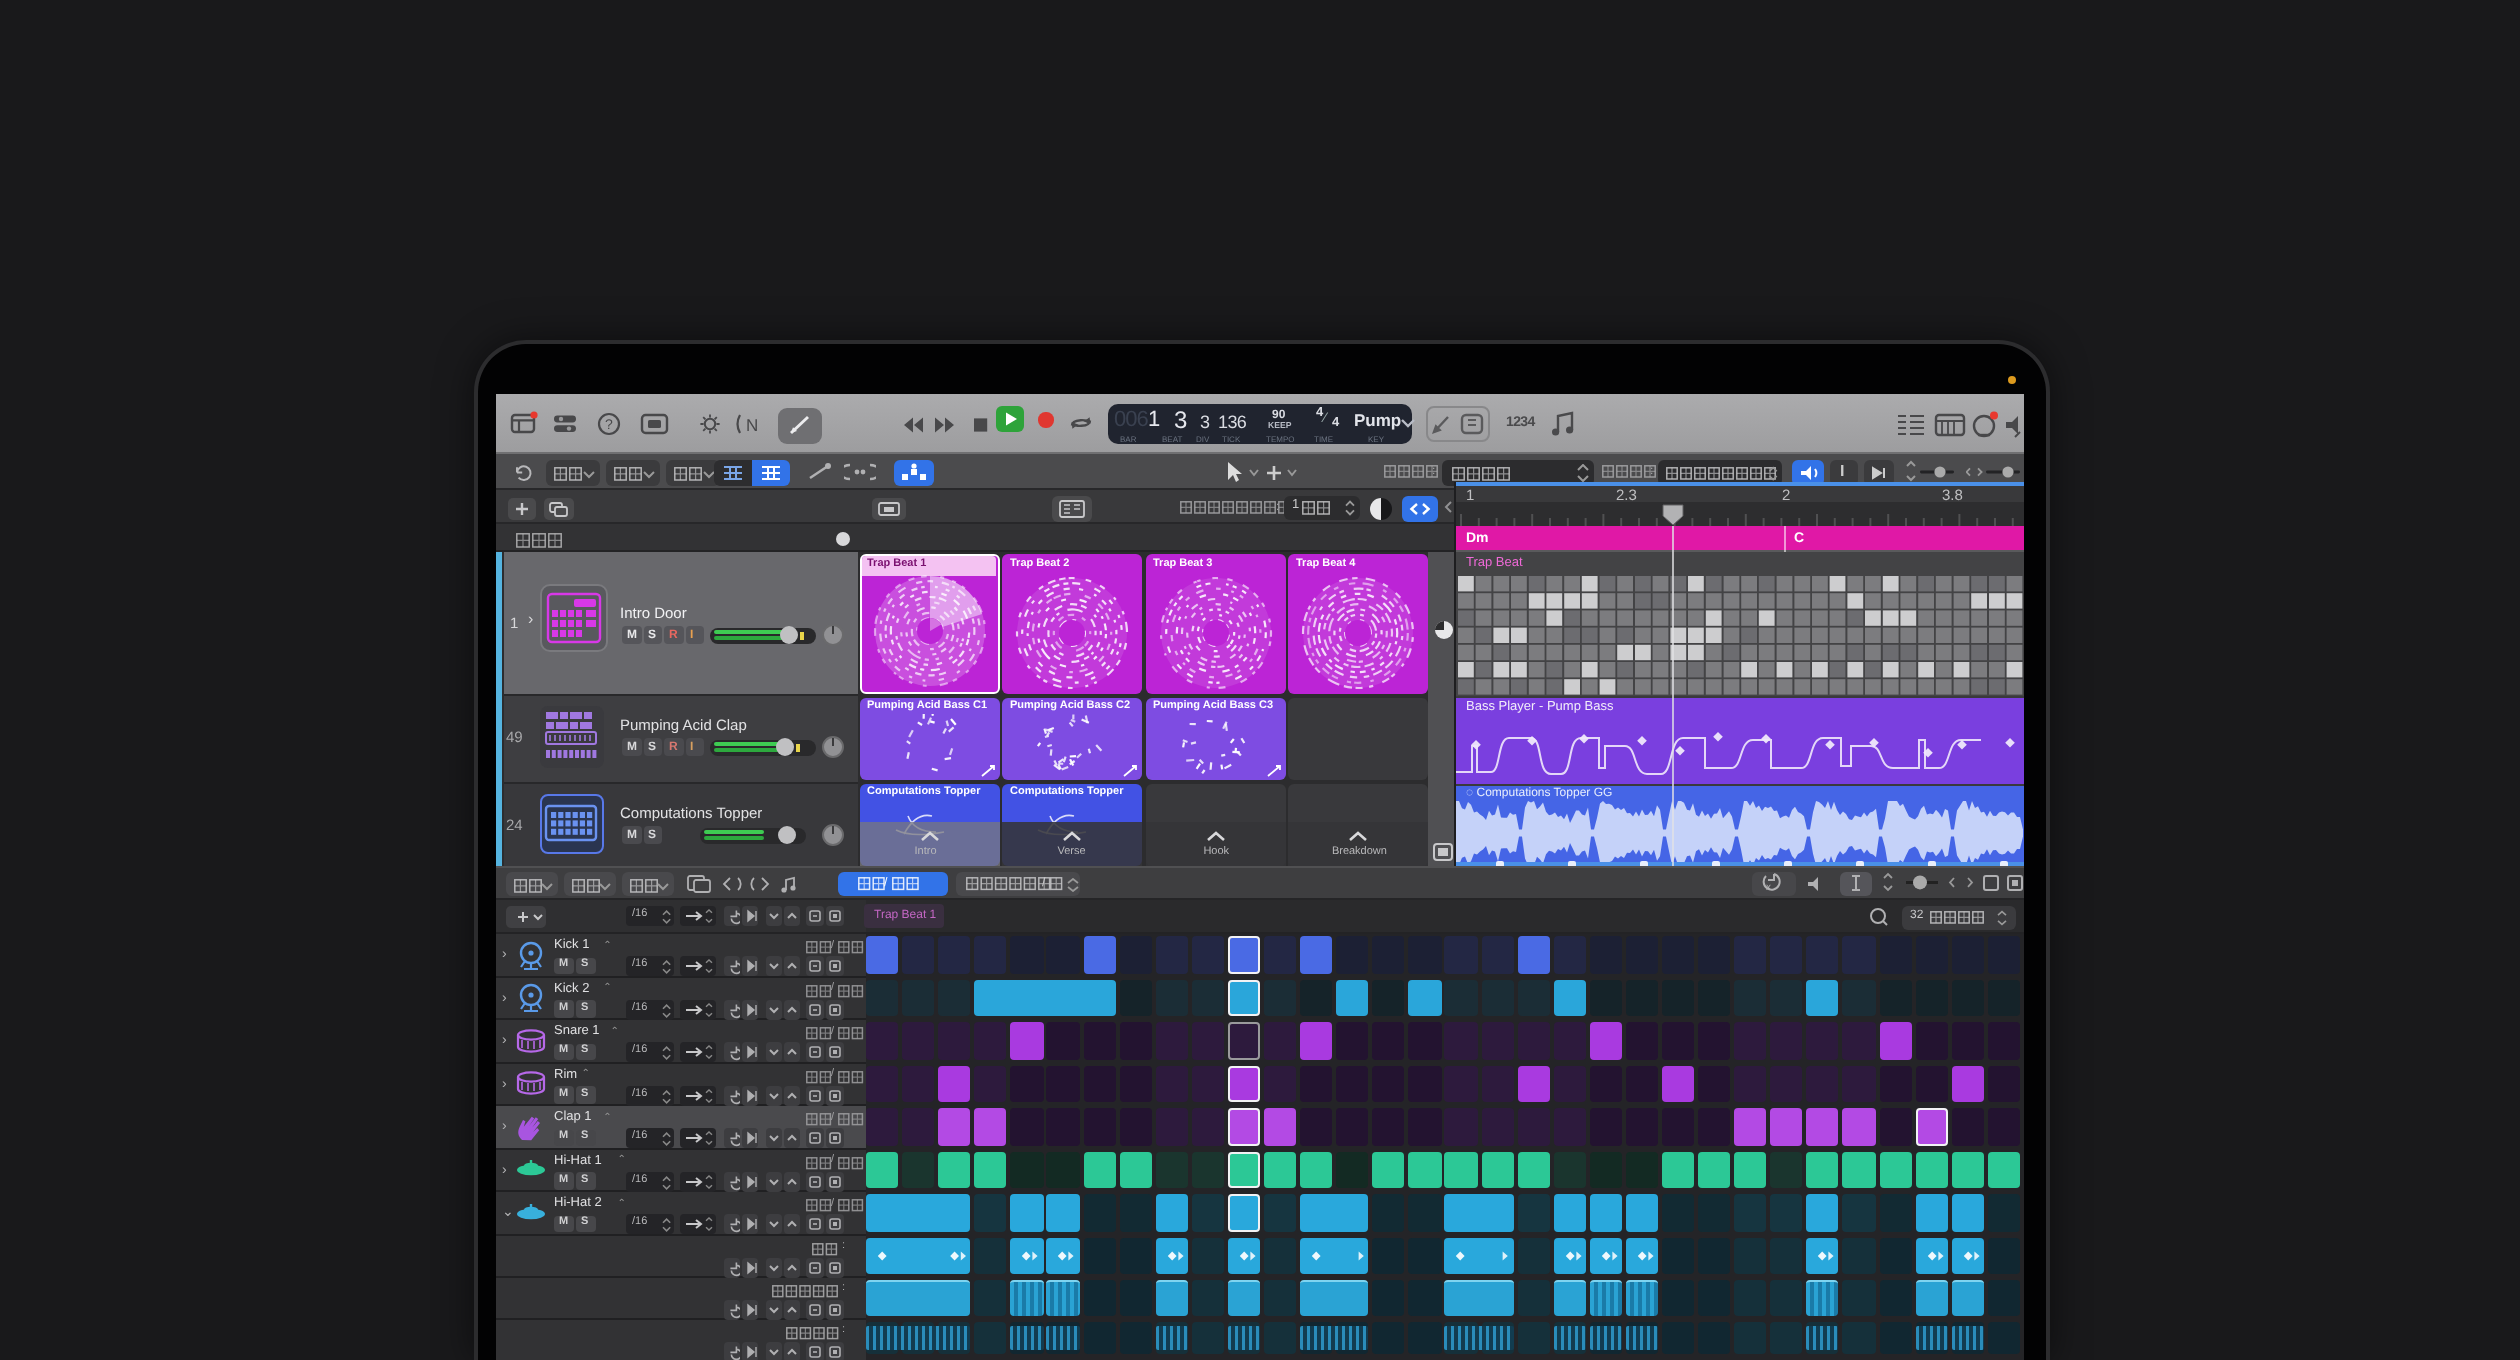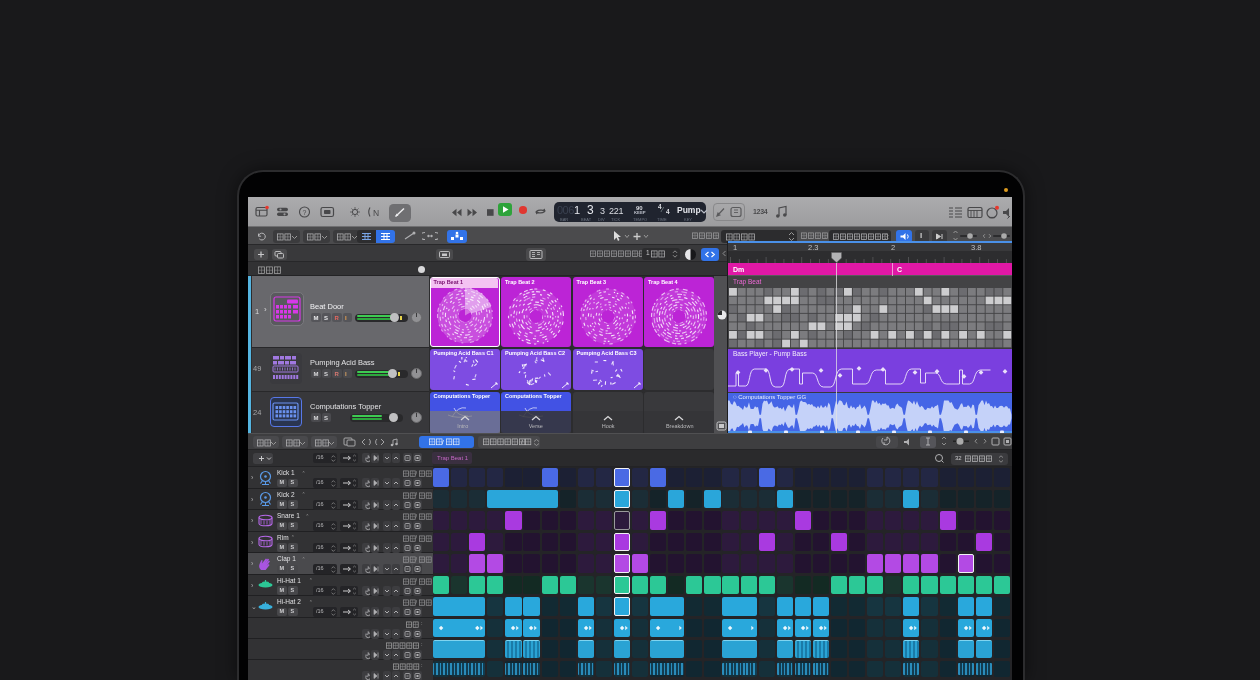--- a/index.html
+++ b/index.html
@@ -44,21 +44,21 @@
     <div style="left:271px;top:9px;width:7.5px;height:7.5px;border-radius:50%;background:#e03730"></div>
     <svg style="left:286px;top:9px" width="13" height="11">
       <path d="M2 6.8 C2 3.4 10.5 3.4 10.8 5.6 M11 4.2 C11 7.6 2.5 7.6 2.2 5.4" fill="none" stroke="#48484a" stroke-width="1.2"></path>
       <path d="M10.8 2.6 l0.4 3.4 -3.2 -1.2z M2.2 8.4 l-0.4 -3.4 3.2 1.2z" fill="#48484a"></path>
     </svg>
     <div style="left:306px;top:5px;width:152px;height:20px;background:#20242f;border-radius:5px"></div>
     <div style="position:absolute;left:309px;top:8px;font-size:11px;color:#3a4150;white-space:nowrap;line-height:1;letter-spacing:-.5px">006</div>
     <div style="position:absolute;left:326px;top:8px;font-size:11px;color:#e6e8ee;white-space:nowrap;line-height:1;">1</div>
     <div style="position:absolute;left:339px;top:7px;font-size:12px;color:#e6e8ee;white-space:nowrap;line-height:1;">3</div>
     <div style="position:absolute;left:352px;top:9.5px;font-size:9px;color:#dadce2;white-space:nowrap;line-height:1;">3</div>
-    <div style="position:absolute;left:361px;top:9.5px;font-size:9px;color:#dadce2;white-space:nowrap;line-height:1;letter-spacing:-.3px">221</div>
+    <div style="position:absolute;left:361px;top:9.5px;font-size:9px;color:#dadce2;white-space:nowrap;line-height:1;letter-spacing:-.3px">136</div>
     <div style="position:absolute;left:388px;top:7.5px;font-size:6px;color:#dadce2;white-space:nowrap;line-height:1;font-weight:bold">90</div>
     <div style="position:absolute;left:386px;top:13.5px;font-size:4.3px;color:#b8bcc6;white-space:nowrap;line-height:1;font-weight:bold">KEEP</div>
     <div style="position:absolute;left:410px;top:7px;font-size:6.5px;color:#dadce2;white-space:nowrap;line-height:1;font-weight:bold">4</div>
     <div style="position:absolute;left:414px;top:9px;font-size:7px;color:#9aa;white-space:nowrap;line-height:1;">⁄</div>
     <div style="position:absolute;left:418px;top:12px;font-size:6.5px;color:#dadce2;white-space:nowrap;line-height:1;font-weight:bold">4</div>
     <div style="position:absolute;left:429px;top:9px;font-size:8.5px;color:#e2e4ea;white-space:nowrap;line-height:1;font-weight:bold">Pump</div>
     <div style="position:absolute;left:312px;top:20.5px;font-size:4px;color:#6b7380;white-space:nowrap;line-height:1;">BAR</div>
     <div style="position:absolute;left:333px;top:20.5px;font-size:4px;color:#6b7380;white-space:nowrap;line-height:1;">BEAT</div>
     <div style="position:absolute;left:350px;top:20.5px;font-size:4px;color:#6b7380;white-space:nowrap;line-height:1;">DIV</div>
     <div style="position:absolute;left:363px;top:20.5px;font-size:4px;color:#6b7380;white-space:nowrap;line-height:1;">TICK</div>
@@ -637,21 +637,21 @@
       <rect x="11" y="14" width="3" height="3.5" fill="#d838e8"></rect>
       <rect x="15" y="14" width="3" height="3.5" fill="#d838e8"></rect>
       <rect x="3" y="19" width="3" height="3.5" fill="#d838e8"></rect>
       <rect x="7" y="19" width="3" height="3.5" fill="#d838e8"></rect>
       <rect x="11" y="19" width="3" height="3.5" fill="#d838e8"></rect>
       <rect x="15" y="19" width="3" height="3.5" fill="#d838e8"></rect>
       <rect x="14" y="3.5" width="11" height="4" rx="1" fill="#d838e8"></rect>
       <rect x="20" y="9" width="5" height="3.5" fill="#d838e8"></rect>
       <rect x="20" y="14" width="5" height="3.5" fill="#d838e8"></rect>
     </svg>
-    <div style="position:absolute;left:62px;top:106px;font-size:7.5px;color:#f2f2f4;white-space:nowrap;line-height:1;">Beat Door</div>
+    <div style="position:absolute;left:62px;top:106px;font-size:7.5px;color:#f2f2f4;white-space:nowrap;line-height:1;">Intro Door</div>
     <div style="left:63.0px;top:116px;width:9.5px;height:9px;background:#55555a;border-radius:2px"></div>
     <div style="position:absolute;left:65.5px;top:117.5px;font-size:6px;color:#e8e8ea;white-space:nowrap;line-height:1;font-weight:bold">M</div>
     <div style="left:73.5px;top:116px;width:9.5px;height:9px;background:#55555a;border-radius:2px"></div>
     <div style="position:absolute;left:76.0px;top:117.5px;font-size:6px;color:#e8e8ea;white-space:nowrap;line-height:1;font-weight:bold">S</div>
     <div style="left:84.0px;top:116px;width:9.5px;height:9px;background:#55555a;border-radius:2px"></div>
     <div style="position:absolute;left:86.5px;top:117.5px;font-size:6px;color:#e86860;white-space:nowrap;line-height:1;font-weight:bold">R</div>
     <div style="left:94.5px;top:116px;width:9.5px;height:9px;background:#55555a;border-radius:2px"></div>
     <div style="position:absolute;left:97.0px;top:117.5px;font-size:6px;color:#e8a050;white-space:nowrap;line-height:1;font-weight:bold">I</div>
     <div style="left:107px;top:116.5px;width:53px;height:8px;background:#29292b;border-radius:4px"></div>
     <div style="left:109px;top:118.0px;width:38px;height:2px;background:#3ecb52;border-radius:1px"></div>
@@ -675,21 +675,21 @@
       <rect x="1.0" y="20" width="2" height="4" fill="#a078e0"></rect>
       <rect x="3.9" y="20" width="2" height="4" fill="#a078e0"></rect>
       <rect x="6.8" y="20" width="2" height="4" fill="#a078e0"></rect>
       <rect x="9.7" y="20" width="2" height="4" fill="#a078e0"></rect>
       <rect x="12.6" y="20" width="2" height="4" fill="#a078e0"></rect>
       <rect x="15.5" y="20" width="2" height="4" fill="#a078e0"></rect>
       <rect x="18.4" y="20" width="2" height="4" fill="#a078e0"></rect>
       <rect x="21.3" y="20" width="2" height="4" fill="#a078e0"></rect>
       <rect x="24.2" y="20" width="2" height="4" fill="#a078e0"></rect>
     </svg>
-    <div style="position:absolute;left:62px;top:162px;font-size:7.5px;color:#e2e2e4;white-space:nowrap;line-height:1;">Pumping Acid Bass</div>
+    <div style="position:absolute;left:62px;top:162px;font-size:7.5px;color:#e2e2e4;white-space:nowrap;line-height:1;">Pumping Acid Clap</div>
     <div style="left:63.0px;top:172px;width:9.5px;height:9px;background:#4a4a4e;border-radius:2px"></div>
     <div style="position:absolute;left:65.5px;top:173.5px;font-size:6px;color:#d8d8da;white-space:nowrap;line-height:1;font-weight:bold">M</div>
     <div style="left:73.5px;top:172px;width:9.5px;height:9px;background:#4a4a4e;border-radius:2px"></div>
     <div style="position:absolute;left:76.0px;top:173.5px;font-size:6px;color:#d8d8da;white-space:nowrap;line-height:1;font-weight:bold">S</div>
     <div style="left:84.0px;top:172px;width:9.5px;height:9px;background:#4a4a4e;border-radius:2px"></div>
     <div style="position:absolute;left:86.5px;top:173.5px;font-size:6px;color:#d87870;white-space:nowrap;line-height:1;font-weight:bold">R</div>
     <div style="left:94.5px;top:172px;width:9.5px;height:9px;background:#4a4a4e;border-radius:2px"></div>
     <div style="position:absolute;left:97.0px;top:173.5px;font-size:6px;color:#d8a060;white-space:nowrap;line-height:1;font-weight:bold">I</div>
     <div style="left:107px;top:172.5px;width:53px;height:8px;background:#29292b;border-radius:4px"></div>
     <div style="left:109px;top:174.0px;width:36px;height:2px;background:#3ecb52;border-radius:1px"></div>

